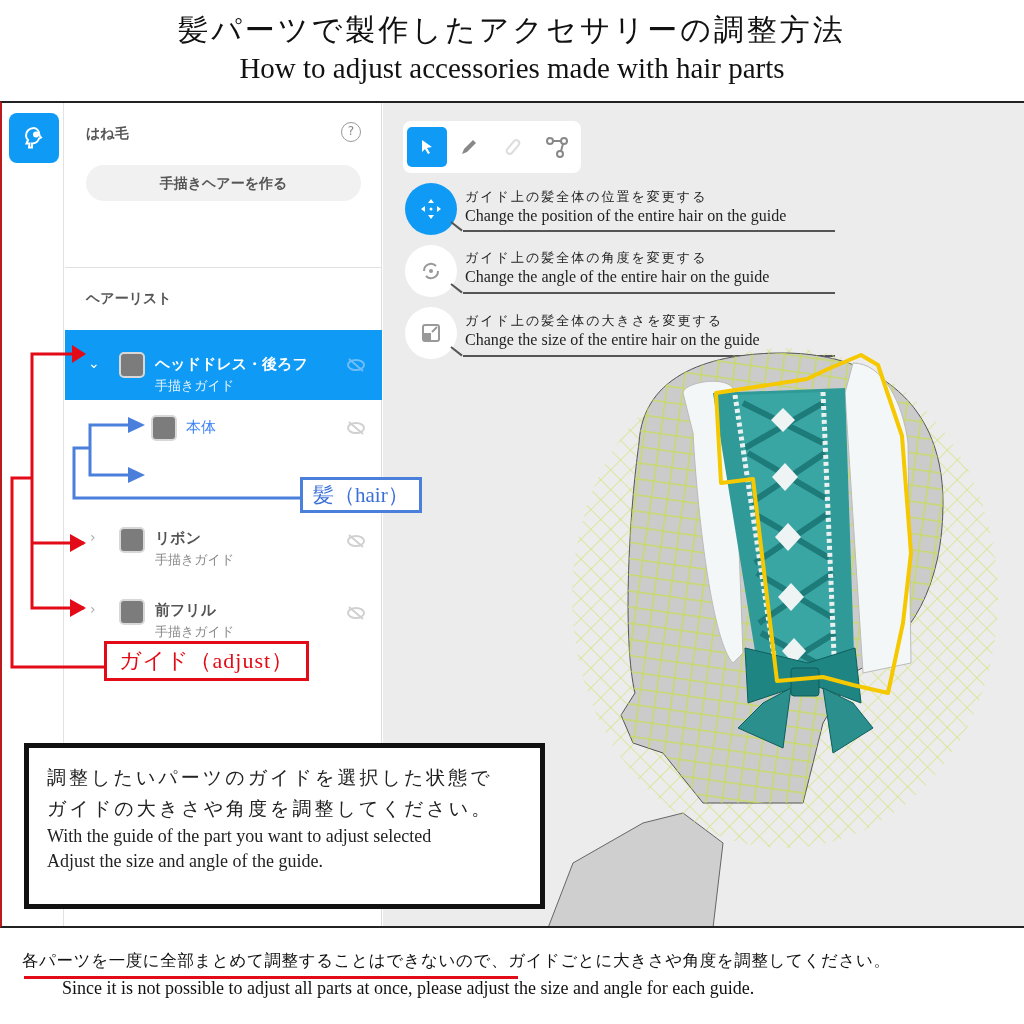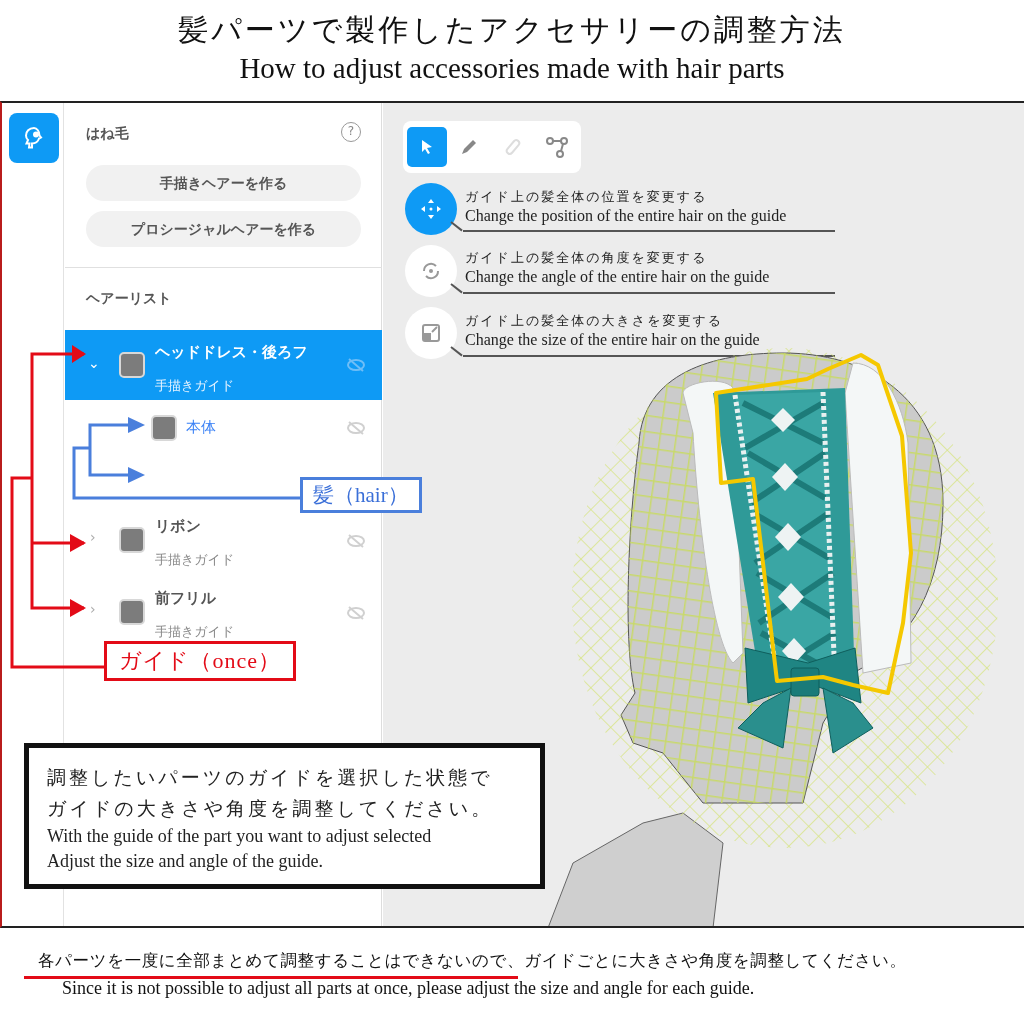--- a/index.html
+++ b/index.html
@@ -25,21 +25,21 @@
   .pill { position: absolute; left: 21px; width: 275px; height: 36px; background: #f1f1f1; border-radius: 18px;
     font-size: 14px; font-weight: bold; color: #555; text-align: center; line-height: 36px; }
   .divider { position: absolute; left: 0; top: 164px; width: 317px; height: 1px; background: #e0e0e0; }
   .list-title { position: absolute; left: 21px; top: 187px; font-size: 14px; font-weight: bold; color: #555; }
 
   .row { position: absolute; left: 0; width: 317px; }
   .row.sel { background: #0e9af5; }
   .chev { position: absolute; font-size: 14px; color: #aaa; }
   .row.sel .chev { color: #fff; }
   .swatch { position: absolute; width: 26px; height: 26px; background: #7c7c7c; border: 2px solid #d8d8d8; border-radius: 5px; }
-  .row-name { position: absolute; font-size: 15px; font-weight: bold; color: #555; white-space: nowrap; }
+  .row-name { position: absolute; font-size: 15px; font-weight: bold; color: #555; white-space: nowrap; margin-top: 12px; }
   .row.sel .row-name { color: #fff; }
   .row-sub { position: absolute; font-size: 13px; color: #888; margin-top: 9px; }
   .row.sel .row-sub { color: #e8f4ff; }
   .child-name { position: absolute; font-size: 15px; color: #3b82f6; }
   .eye { position: absolute; right: 16px; width: 20px; height: 16px; }
 
   .viewport { position: absolute; left: 381px; top: 0; width: 643px; height: 100%; background: #ececec; text-align: right; }
   .toolbar { position: absolute; left: 20px; top: 18px; width: 178px; height: 52px; background: #fff; border-radius: 8px; }
   .tool { position: absolute; top: 6px; width: 40px; height: 40px; border-radius: 5px; display:flex; align-items:center; justify-content:center; }
   .tool.active { background: #0e9af5; }
@@ -49,25 +49,25 @@
   .op-circle.active { background: #0e9af5; }
   .op-ja { position: absolute; left: 82px; font-family: "DejaVu Serif", serif; font-size: 13px; color: #222; letter-spacing: 2px; }
   .op-en { position: absolute; left: 82px; font-family: "Liberation Serif", serif; font-size: 16px; color: #222; }
   .op-line { position: absolute; left: 80px; width: 372px; height: 2px; background: #555; }
   .op-tick { position: absolute; width: 14px; height: 2px; background: #555; transform: rotate(38deg); transform-origin: left center; }
 
   .callout-box { position: absolute; background: #fff; font-family: "Liberation Serif", serif; white-space: nowrap; }
   .hair-label { left: 298px; top: 374px; border: 3px solid #4a7fdc; color: #3a6fd8; font-size: 21px; padding: 1px 10px; }
   .guide-label { left: 102px; top: 538px; border: 3px solid #e30b17; color: #e30b17; font-size: 22px; padding: 2px 12px; letter-spacing: 1px; }
 
-  .note { position: absolute; left: 22px; top: 640px; width: 521px; height: 146px; border: 5px solid #111; background: #fff; padding: 14px 18px; }
+  .note { position: absolute; left: 22px; top: 640px; width: 521px; height: 166px; border: 5px solid #111; background: #fff; padding: 14px 18px; }
   .note-ja { font-family: "DejaVu Serif", serif; font-size: 19px; color: #222; letter-spacing: 3px; line-height: 31px; }
   .note-en { font-family: "Liberation Serif", serif; font-size: 18px; color: #222; line-height: 25px; }
 
-  .footer-ja { position: absolute; top: 950px; left: 22px; font-family: "DejaVu Serif", serif; font-size: 16.5px; color: #111; white-space: nowrap; letter-spacing: 0.6px; margin-left: 16px; }
+  .footer-ja { position: absolute; top: 950px; left: 22px; font-family: "DejaVu Serif", serif; font-size: 16.5px; color: #111; white-space: nowrap; letter-spacing: 0.6px; }
   .footer-underline { position: absolute; top: 976px; left: 24px; width: 494px; height: 3px; background: #e30b17; }
   .footer-en { position: absolute; top: 978px; left: 62px; font-family: "Liberation Serif", serif; font-size: 18px; color: #111; white-space: nowrap; }
   svg.overlay { position: absolute; left: 0; top: 0; pointer-events: none; }
 </style>
 </head>
 <body>
 
 <div class="title-ja">髪パーツで製作したアクセサリーの調整方法</div>
 <div class="title-en">How to adjust accessories made with hair parts</div>
 
@@ -79,21 +79,20 @@
         <path d="M13 3c-5 0-8 3.5-8 7.5 0 2 .8 3.5 2 4.5l-1.5 3.5h3l-.5 4h3v-4c3 0 6-2 7-5l2-1-1.5-2c0-4-2.5-7.5-5.5-7.5z" fill="none" stroke="#fff" stroke-width="2"></path>
         <circle cx="15" cy="9.5" r="3" fill="#fff"></circle>
       </svg>
     </div>
   </div>
 
   <div class="panel">
     <div class="panel-title">はね毛</div>
     <div class="help">?</div>
     <div class="pill" style="top:62px">手描きヘアーを作る</div>
-    <div class="pill" style="top:108px">プロシージャルヘアーを作る</div>
     <div class="divider"></div>
     <div class="list-title">ヘアーリスト</div>
 
     <div class="row sel" style="top:227px; height:70px">
       <span class="chev" style="left:23px; top:25px">⌄</span>
       <span class="swatch" style="left:54px; top:22px"></span>
       <span class="row-name" style="left:90px; top:13px; width:190px; overflow:hidden">ヘッドドレス・後ろフ</span>
       <span class="row-sub" style="left:90px; top:38px">手描きガイド</span>
       <svg class="eye" style="top:27px" viewBox="0 0 20 16">
           <ellipse cx="10" cy="8" rx="8" ry="5" fill="none" stroke="#6fbef7" stroke-width="2"></ellipse>
@@ -249,21 +248,21 @@
       <polyline points="132,322 88,322 88,372 132,372"></polyline>
       <polyline points="88,345 72,345 72,395 298,395"></polyline>
     </g>
     <g fill="#4a7fdc">
       <polygon points="126,314 143,322 126,330"></polygon>
       <polygon points="126,364 143,372 126,380"></polygon>
     </g>
   </svg>
 
   <div class="callout-box hair-label">髪（hair）</div>
-  <div class="callout-box guide-label">ガイド（once）</div>
+  <div class="callout-box guide-label">ガイド（adjust）</div>
 
   <div class="note">
     <div class="note-ja">調整したいパーツのガイドを選択した状態で</div>
     <div class="note-ja">ガイドの大きさや角度を調整してください。</div>
     <div class="note-en">With the guide of the part you want to adjust selected</div>
     <div class="note-en">Adjust the size and angle of the guide.</div>
   </div>
 </div>
 
 <div class="footer-ja">各パーツを一度に全部まとめて調整することはできないので、ガイドごとに大きさや角度を調整してください。</div>

